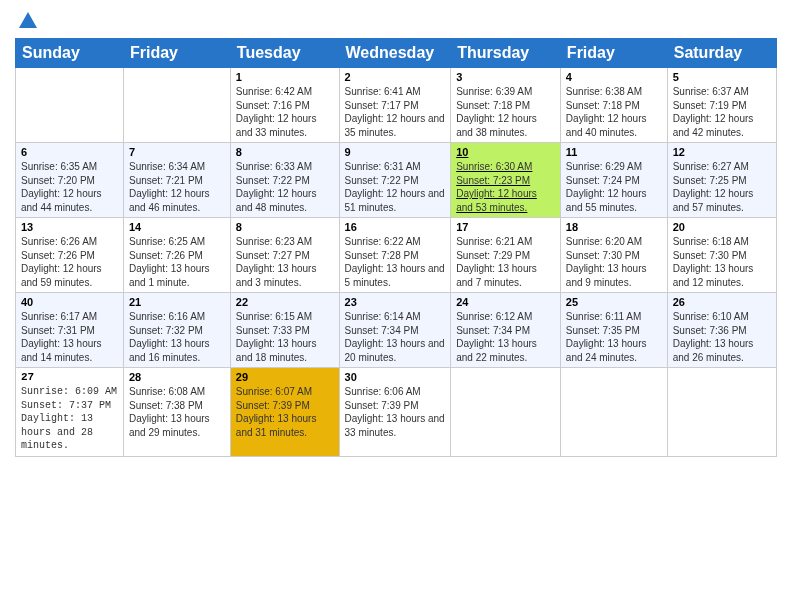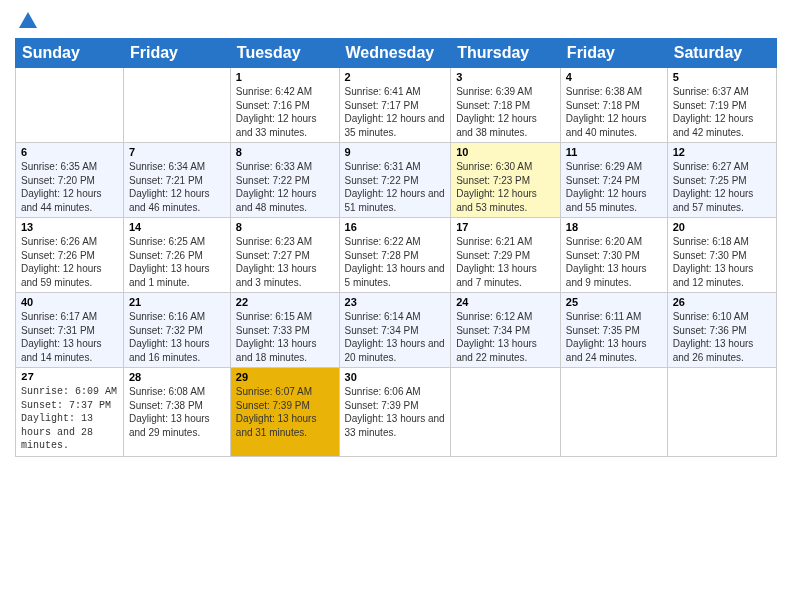--- a/index.html
+++ b/index.html
@@ -165,21 +165,21 @@
             <div class="day-info">Sunrise: 6:34 AM<br>Sunset: 7:21 PM<br>Daylight: 12 hours and 46 minutes.</div>
           </td>
           <td style="background: rgb(240, 245, 255);">
             <span class="day-num">8</span>
             <div class="day-info">Sunrise: 6:33 AM<br>Sunset: 7:22 PM<br>Daylight: 12 hours and 48 minutes.</div>
           </td>
           <td style="background: rgb(240, 245, 255);">
             <span class="day-num">9</span>
             <div class="day-info">Sunrise: 6:31 AM<br>Sunset: 7:22 PM<br>Daylight: 12 hours and 51 minutes.</div>
           </td>
-          <td style="background: #fef9c3;">
+          <td style="background: #bef264; text-decoration: underline;">
             <span class="day-num">10</span>
             <div class="day-info">Sunrise: 6:30 AM<br>Sunset: 7:23 PM<br>Daylight: 12 hours and 53 minutes.</div>
           </td>
           <td style="background: rgb(240, 245, 255);">
             <span class="day-num">11</span>
             <div class="day-info">Sunrise: 6:29 AM<br>Sunset: 7:24 PM<br>Daylight: 12 hours and 55 minutes.</div>
           </td>
           <td style="background: rgb(240, 245, 255);">
             <span class="day-num">12</span>
             <div class="day-info">Sunrise: 6:27 AM<br>Sunset: 7:25 PM<br>Daylight: 12 hours and 57 minutes.</div>

